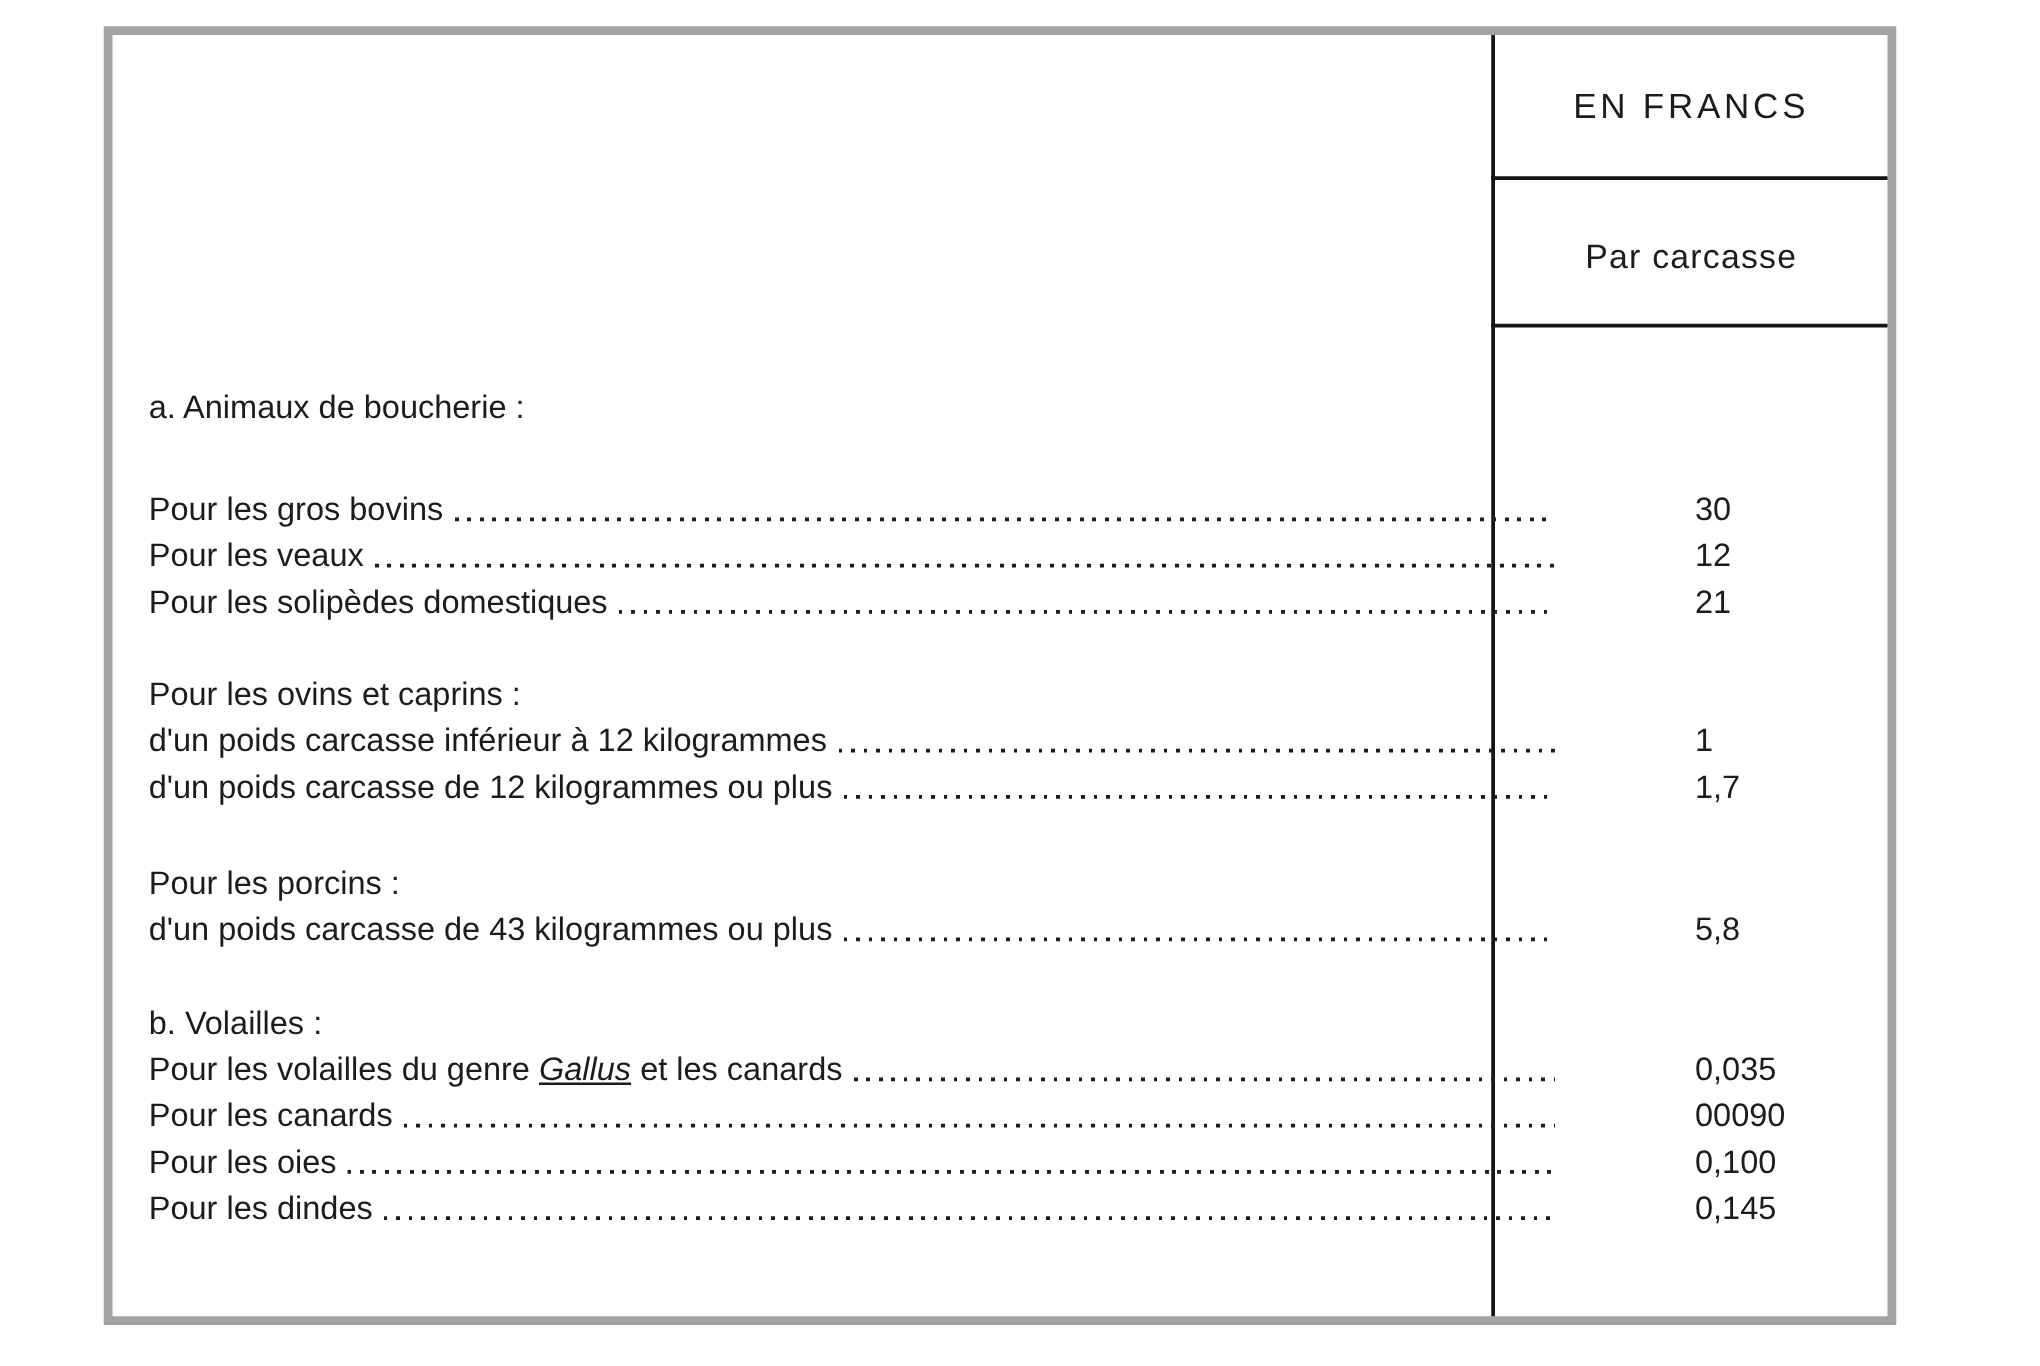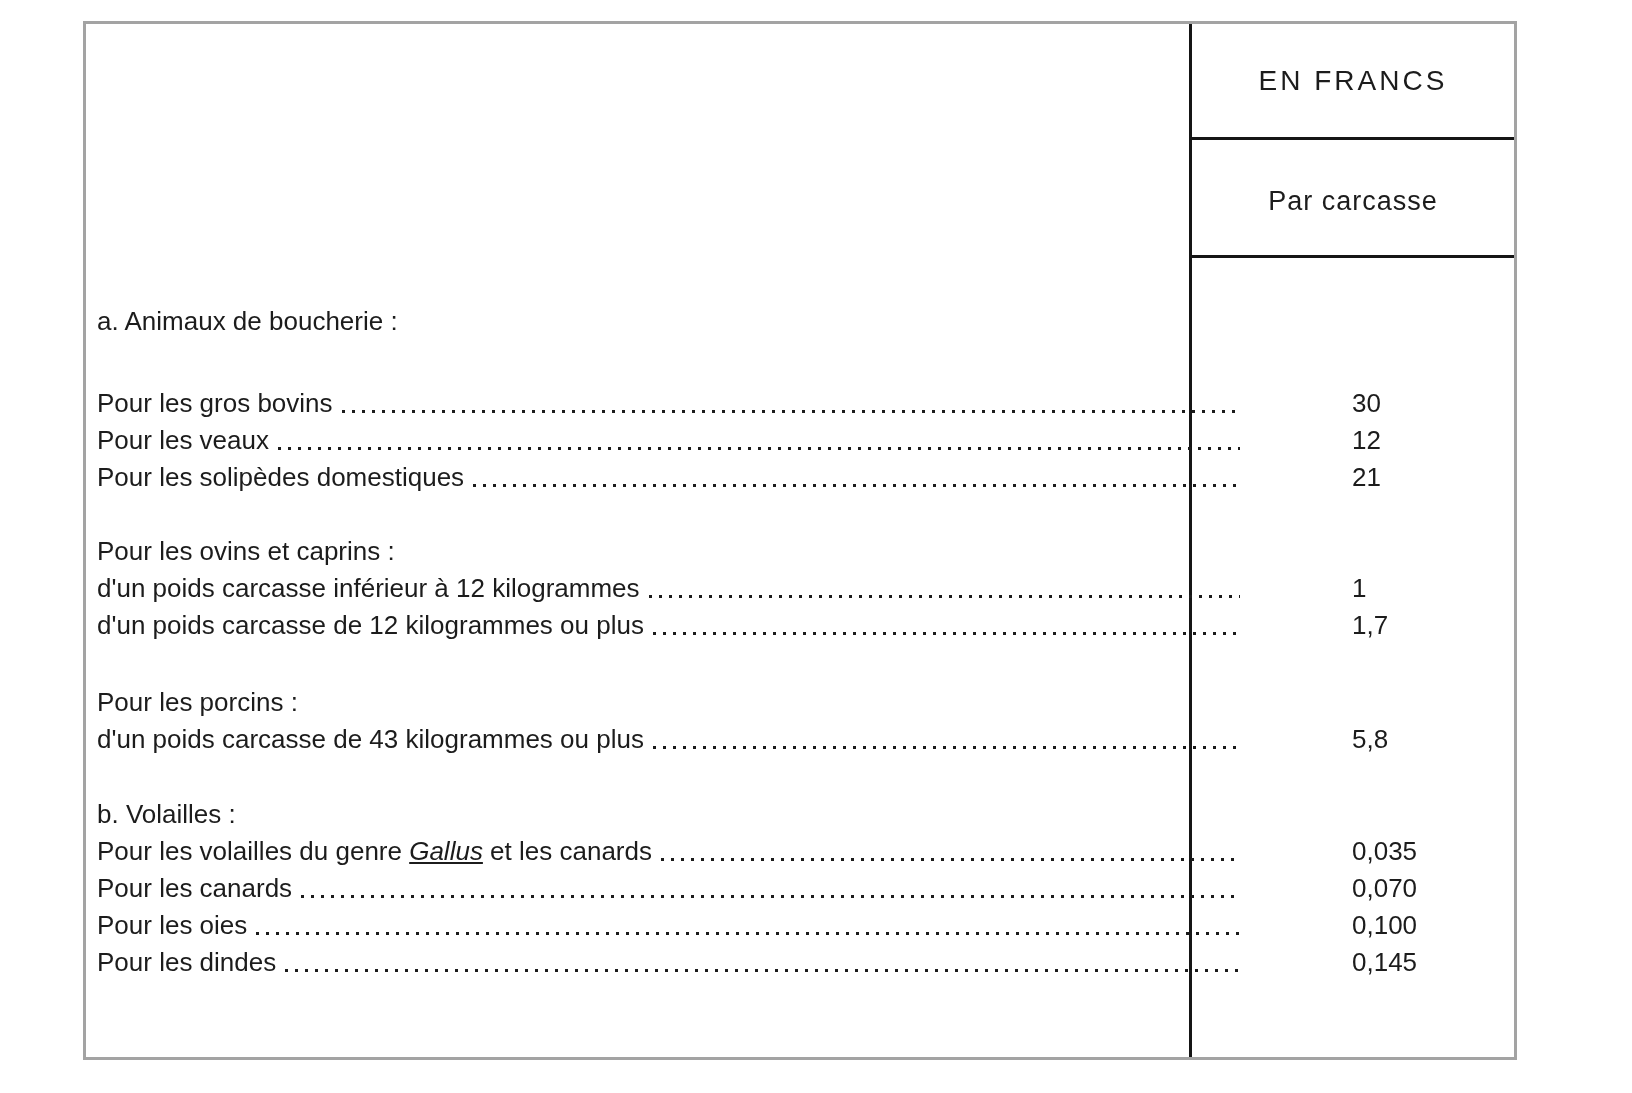--- a/index.html
+++ b/index.html
@@ -10,21 +10,21 @@
     background: #ffffff;
     font-family: "Liberation Sans", sans-serif;
     color: #1c1c1c;
   }
   .table {
     position: absolute;
     left: 83px;
     top: 21px;
     width: 1434px;
     height: 1039px;
-    border: 3px solid #a3a3a3;
+    border: 7px solid #a3a3a3;
     box-sizing: border-box;
   }
   .vdivider {
     position: absolute;
     left: 1103px;
     top: 0;
     bottom: 0;
     width: 3px;
     background: #151515;
   }
@@ -54,21 +54,21 @@
     top: 234px;
     right: 0;
     bottom: 0;
   }
   .r { position: relative; height: 37px; }
   .cell {
     display: flex;
     align-items: flex-end;
     width: 1240px;
     height: 37px;
-    padding-left: 11px;
+    padding-left: 29px;
     box-sizing: border-box;
   }
   .lbl {
     line-height: 37px;
     font-size: 26px;
     white-space: nowrap;
   }
   .ital { font-style: italic; text-decoration: underline; }
   .leader {
     flex: 1;
@@ -196,21 +196,21 @@
         <span class="leader"></span>
       </div>
       <span class="val">0,035</span>
     </div>
 
     <div class="r">
       <div class="cell">
         <span class="lbl">Pour les canards</span>
         <span class="leader"></span>
       </div>
-      <span class="val">0,070</span>
+      <span class="val">00090</span>
     </div>
 
     <div class="r">
       <div class="cell">
         <span class="lbl">Pour les oies</span>
         <span class="leader"></span>
       </div>
       <span class="val">0,100</span>
     </div>
 

